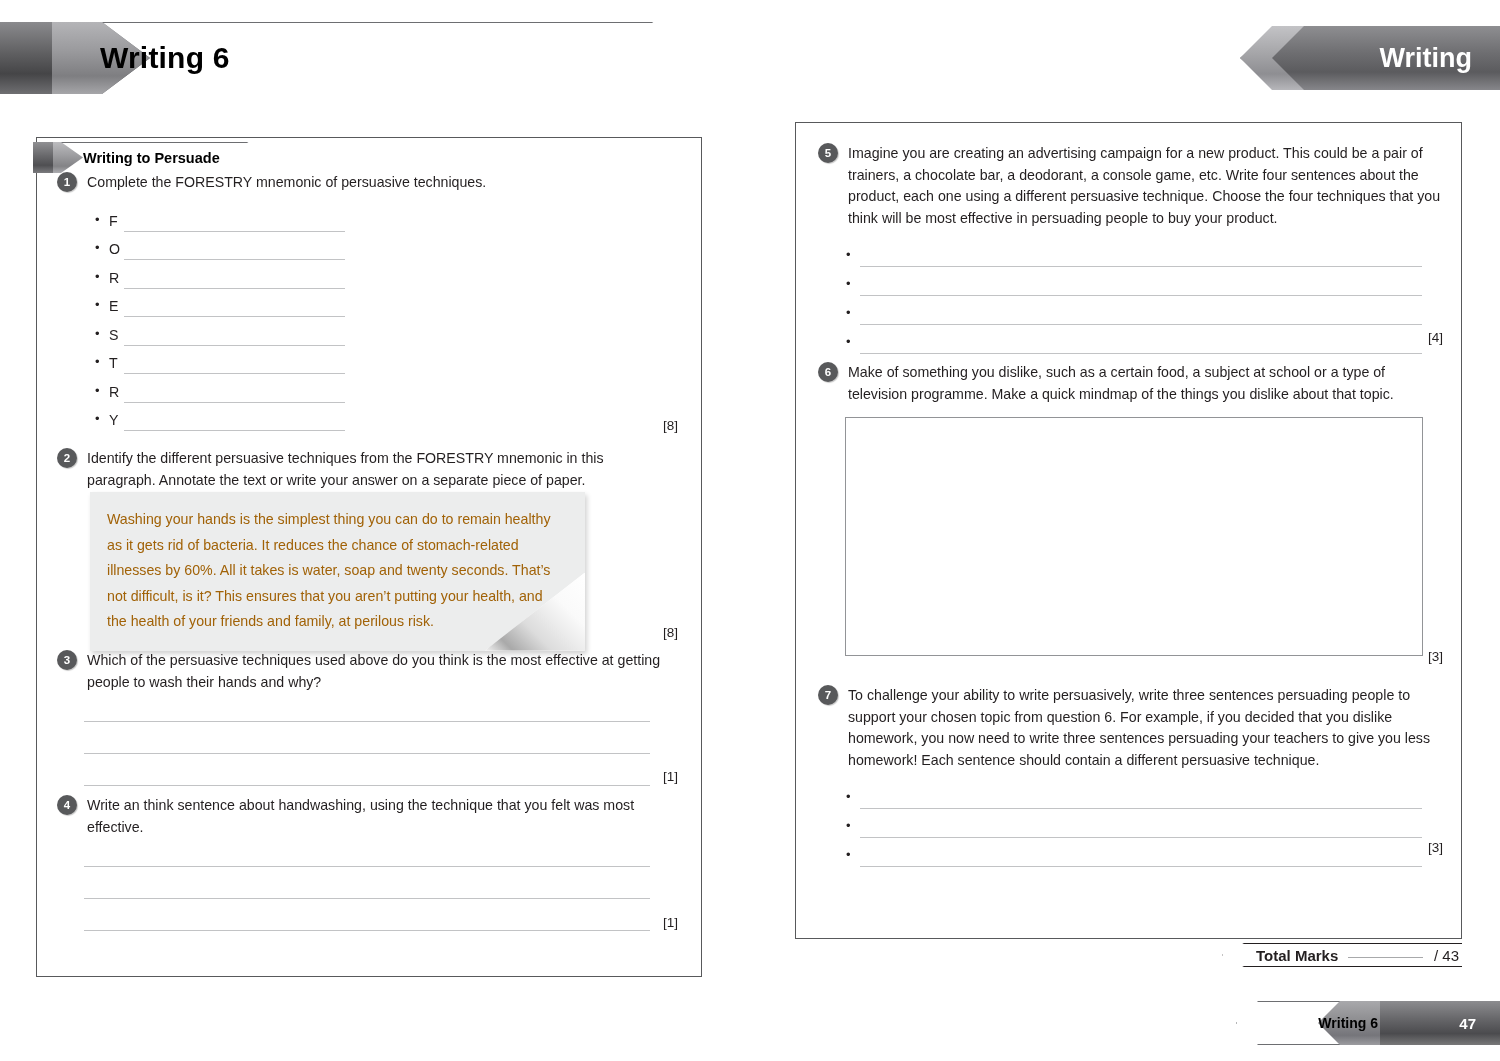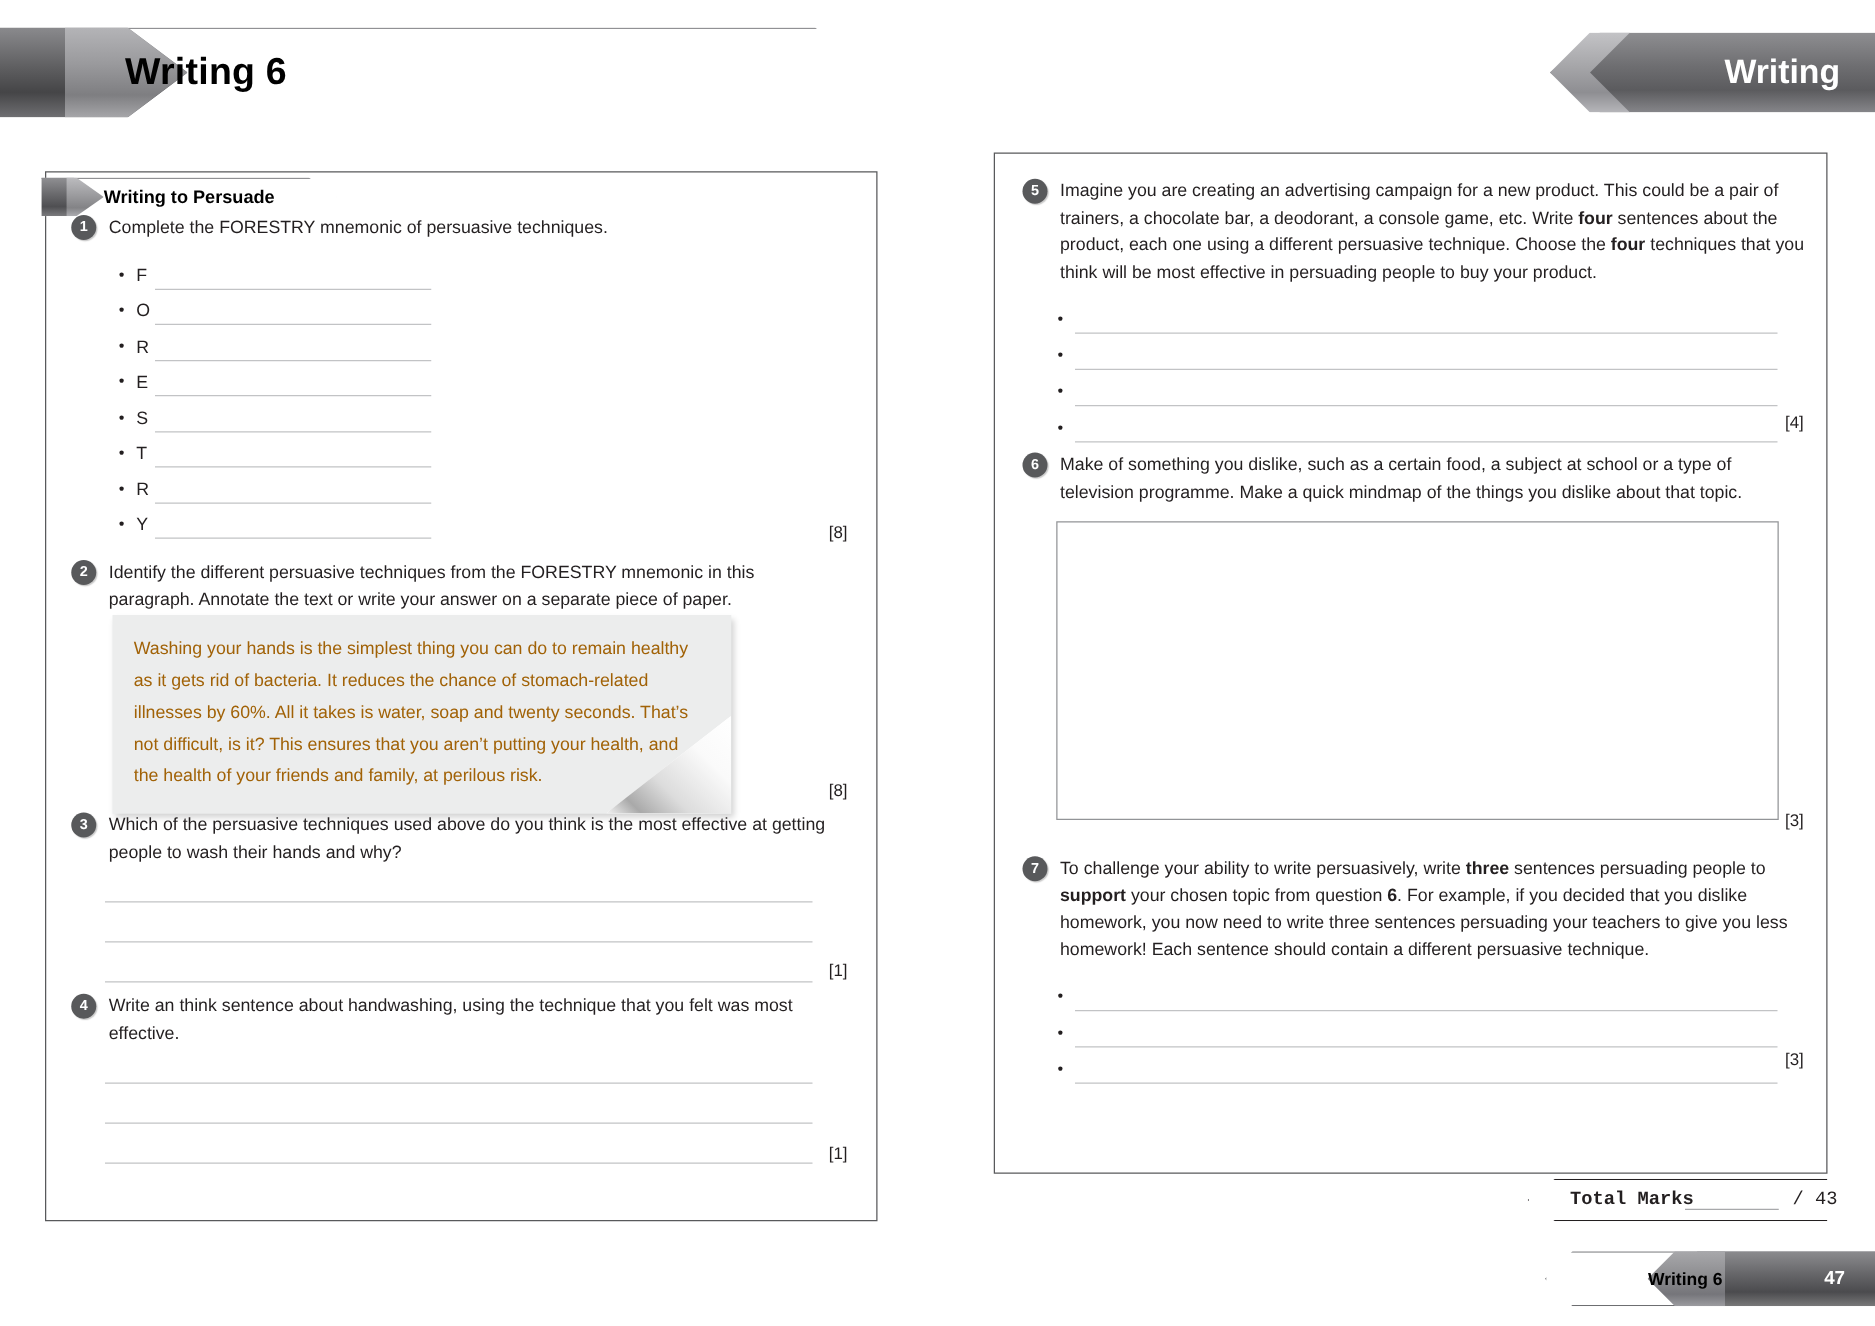--- a/index.html
+++ b/index.html
@@ -96,21 +96,21 @@
     width: 20px; height: 20px; border-radius: 50%;
     background: #58595b; color: #fff;
     font-size: 11.5px; font-weight: bold;
     display: flex; align-items: center; justify-content: center;
     box-shadow: 1px 1px 1px rgba(0,0,0,.22);
   }
   .qtext {
     margin-left: 30px; font-size: 14.2px; line-height: 21.5px;
     color: #231f20; text-align: left;
   }
-  .qtext b { font-weight: bold; }
+  .qtext b { font-weight: normal; }
 
   
   .bl { position: absolute; left: 0; width: 100%; }
   .bl-row {
     display: flex; align-items: flex-end; height: 28.5px;
   }
   .bl-dot {
     width: 14px; font-size: 13px; line-height: 20px; color: #231f20;
     flex: 0 0 14px; text-align: left; padding-bottom: 2px;
   }
@@ -156,21 +156,21 @@
     clip-path: polygon(100% 0, 100% 100%, 0 100%);
   }
 
   
   .mindbox {
     position: absolute; border: 1px solid #929497; background: #fff;
   }
 
   
   .total {
-    position: absolute; height: 34px; font-family: Liberation Mono, monospace;
+    position: absolute; height: 24px;
   }
   .total-plate {
     position: absolute; inset: 0;
     background: #fff; border: 1px solid #231f20; border-right: none;
     clip-path: polygon(22px 0, 100% 0, 100% 100%, 22px 100%, 0 50%);
   }
   .total-label {
     position: absolute; left: 34px; top: 50%; transform: translateY(-50%);
     font-size: 15px; font-weight: bold; color: #231f20; white-space: nowrap;
   }

